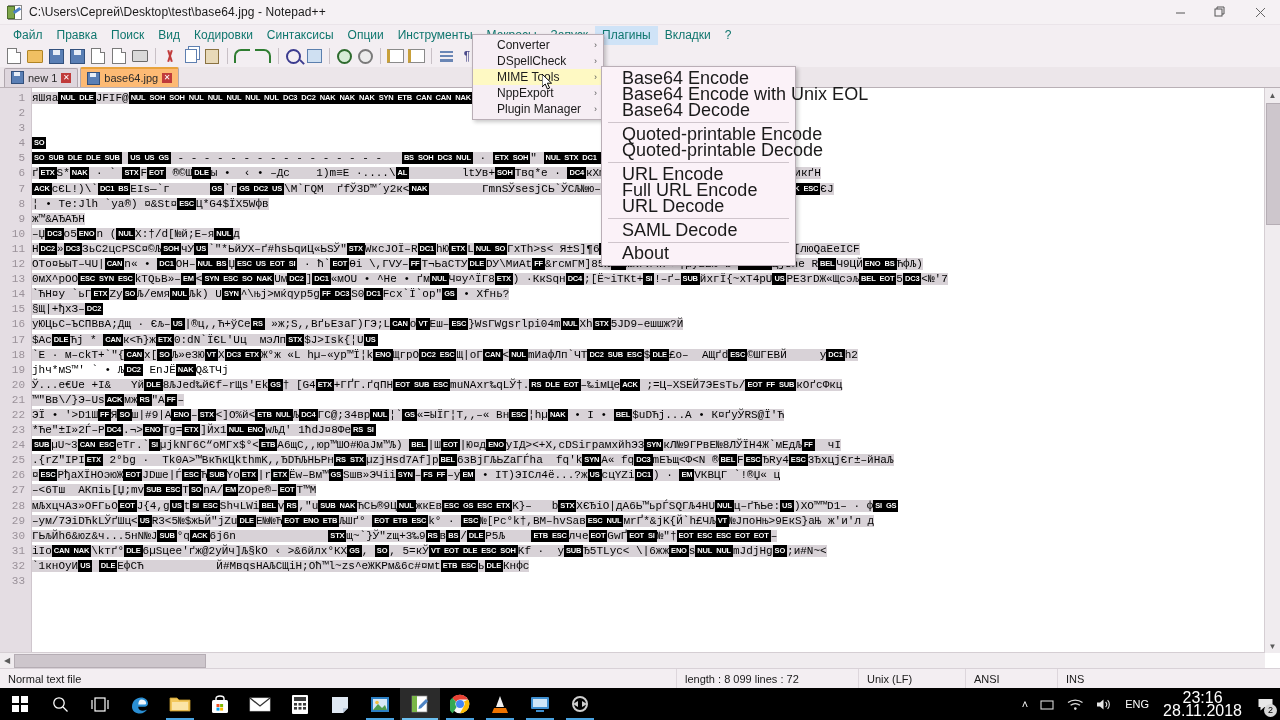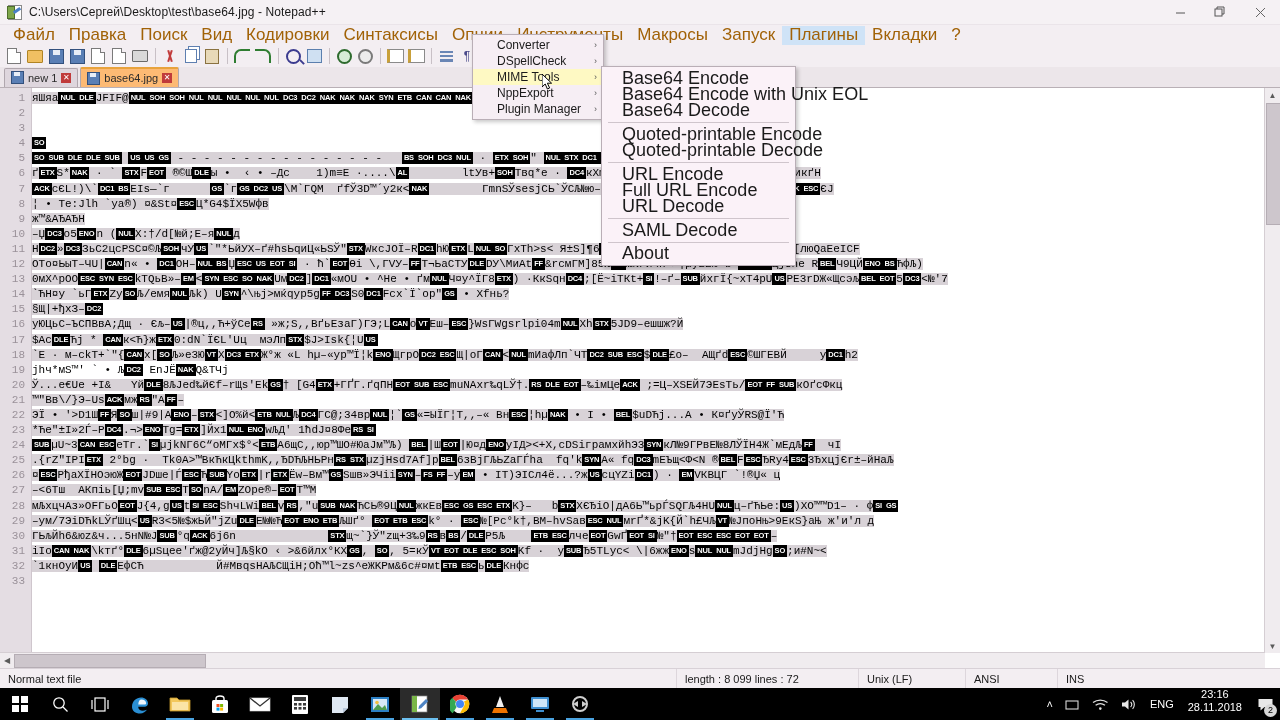--- a/index.html
+++ b/index.html
@@ -41,21 +41,21 @@
   }
   .winbtns{position:absolute;right:0;top:0;height:24px;display:flex;}
   .winbtn{width:40px;height:24px;display:flex;align-items:center;justify-content:center;}
   .winbtn svg{display:block;}
   
   .menubar{
     height:20px;min-height:20px;background:#f3eef2;
     display:flex;align-items:center;padding-left:6px;position:relative;z-index:40;
   }
   .menuitem{
-    font-size:17px;color:#a16207;padding:2px 7px 3px 7px;white-space:nowrap;line-height:14px;
+    font-size:12px;color:#0f766e;padding:2px 7px 3px 7px;white-space:nowrap;line-height:14px;
   }
   .menuitem.active{background:#cfe3f7;}
   
   .toolbar{
     height:22px;min-height:22px;background:#f3eef2;
     display:flex;align-items:center;padding-left:4px;position:relative;z-index:10;
   }
   .ticon{
     width:20px;height:20px;margin-right:1px;position:relative;flex:0 0 auto;
     display:flex;align-items:center;justify-content:center;
@@ -171,21 +171,21 @@
     display:flex;align-items:center;
   }
   .tbi{
     width:40px;height:32px;display:flex;align-items:center;justify-content:center;position:relative;flex:0 0 auto;
   }
   .tbi.run:after{content:"";position:absolute;bottom:0;left:6px;width:28px;height:2px;background:#4aa3e0;}
   .tbi.act{background:#2b2b2b;}
   .tbi.act:after{content:"";position:absolute;bottom:0;left:2px;width:36px;height:2px;background:#6cc0f0;}
   .tray{position:absolute;right:0;top:0;height:32px;display:flex;align-items:center;}
   .tray .ti2{padding:0 6px;color:#fff;font-size:11px;display:flex;align-items:center;height:32px;}
-  .clock{display:flex;flex-direction:column;align-items:center;color:#fff;font-size:11px;line-height:13px;padding:0 8px;height:32px;}
+  .clock{display:flex;flex-direction:column;align-items:center;justify-content:center;color:#fff;font-size:16px;line-height:13px;padding:0 8px;height:32px;}
   .notif{width:30px;height:32px;display:flex;align-items:center;justify-content:center;position:relative;}
   .notif .badge{
     position:absolute;right:3px;bottom:3px;width:13px;height:13px;border-radius:50%;
     background:#d8d8d8;color:#000;font-size:9px;line-height:13px;text-align:center;
   }
   .winlogo{display:grid;grid-template-columns:7px 7px;grid-template-rows:7px 7px;gap:2px;}
   .winlogo i{background:#fff;display:block;}
 </style>
 </head>
 <body>

